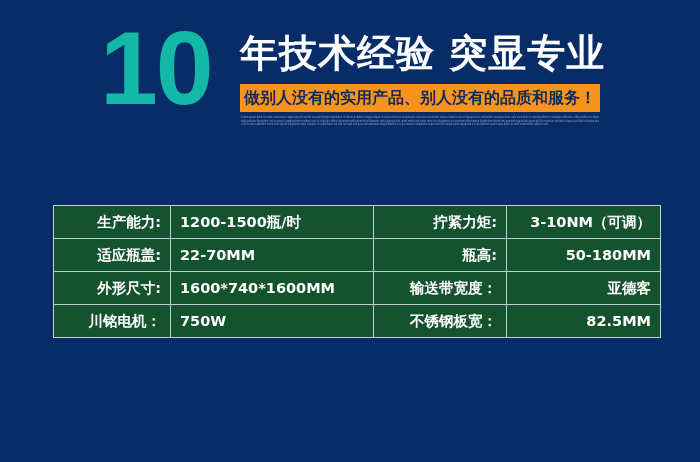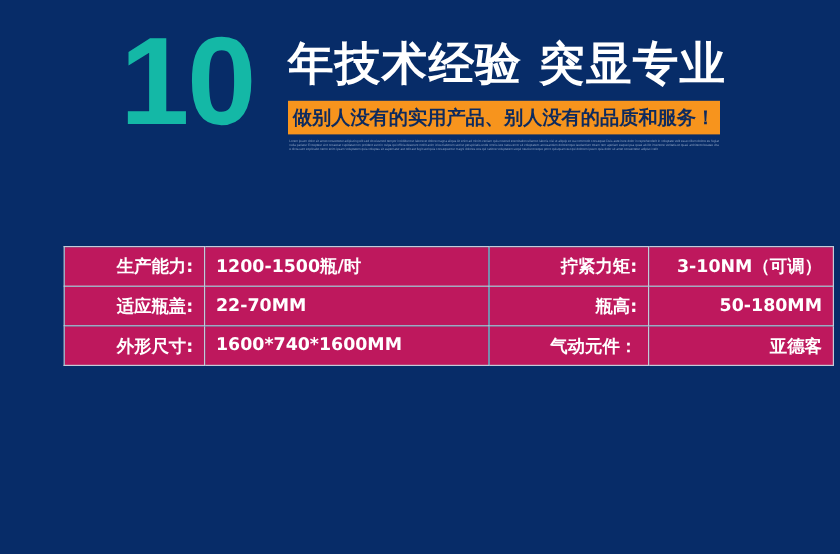--- a/index.html
+++ b/index.html
@@ -96,31 +96,31 @@
     table-layout: fixed;
   }
   .spec-table td {
     height: 33px;
     border: 1px solid #c3cbd8;
     color: #ffffff;
     font-size: 14.5px;
     font-weight: bold;
     padding: 0 9px;
     box-sizing: border-box;
-    background: #be185d;
+    background: #14532d;
     font-family: "DejaVu Sans", "Liberation Sans", sans-serif;
     white-space: nowrap;
     overflow: hidden;
   }
   .col-label-l {
     width: 117px;
     text-align: right;
   }
   .col-value-l {
-    width: 237px;
+    width: 203px;
     text-align: left;
   }
   .col-label-r {
     width: 133px;
     text-align: right;
   }
   .col-value-r {
     width: 154px;
     text-align: right;
   }
@@ -149,19 +149,25 @@
         </tr>
         <tr>
           <td class="col-label-l">适应瓶盖:</td>
           <td class="col-value-l">22-70MM</td>
           <td class="col-label-r">瓶高:</td>
           <td class="col-value-r">50-180MM</td>
         </tr>
         <tr>
           <td class="col-label-l">外形尺寸:</td>
           <td class="col-value-l">1600*740*1600MM</td>
-          <td class="col-label-r">气动元件：</td>
+          <td class="col-label-r">输送带宽度：</td>
           <td class="col-value-r">亚德客</td>
+        </tr>
+        <tr>
+          <td class="col-label-l">川铭电机：</td>
+          <td class="col-value-l">750W</td>
+          <td class="col-label-r">不锈钢板宽：</td>
+          <td class="col-value-r">82.5MM</td>
         </tr>
       </tbody>
   </table>
 
 </div>
 
 </body></html>

